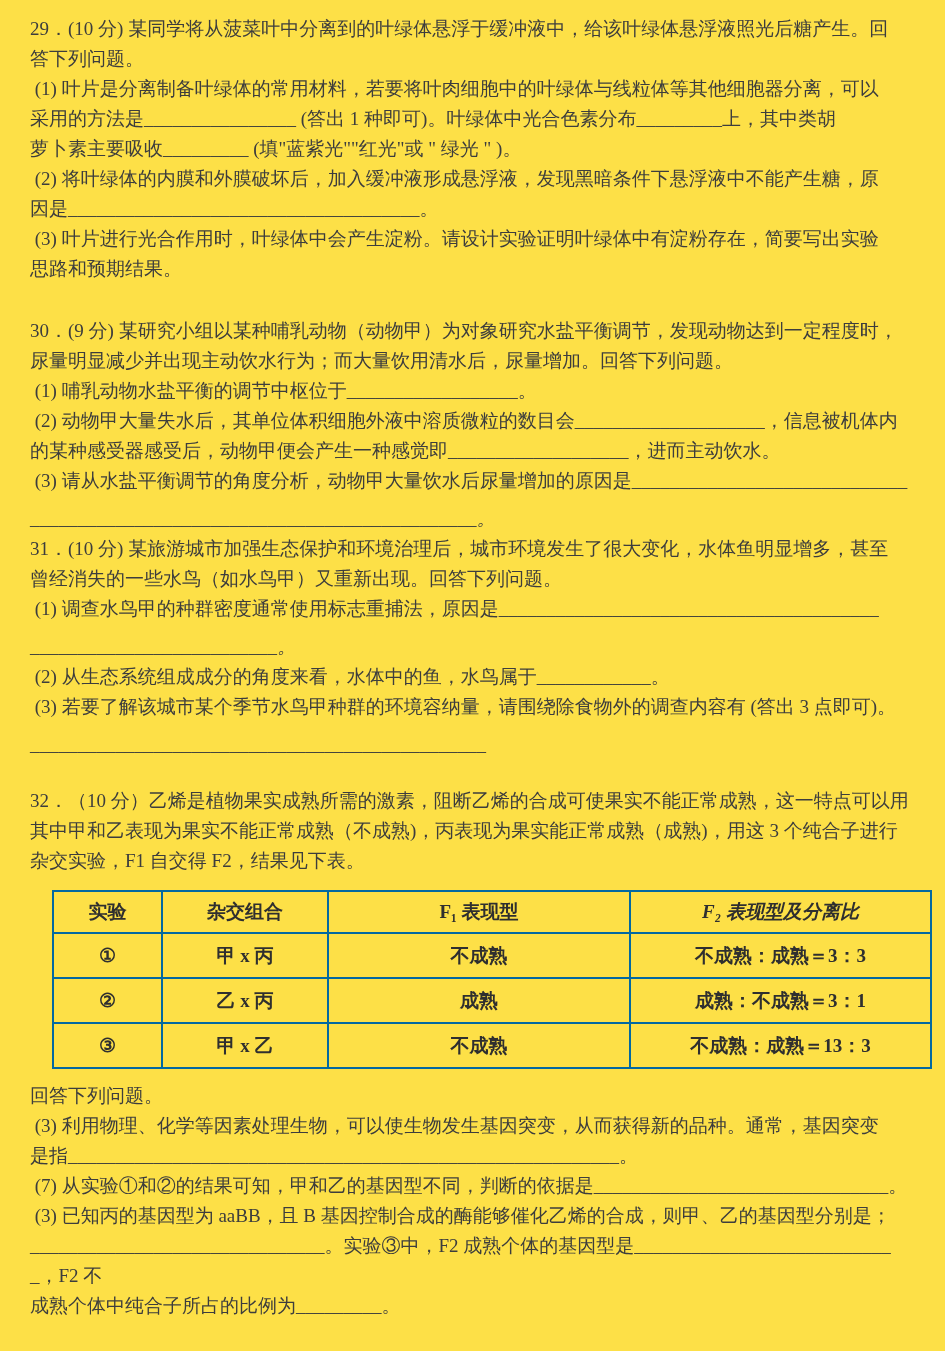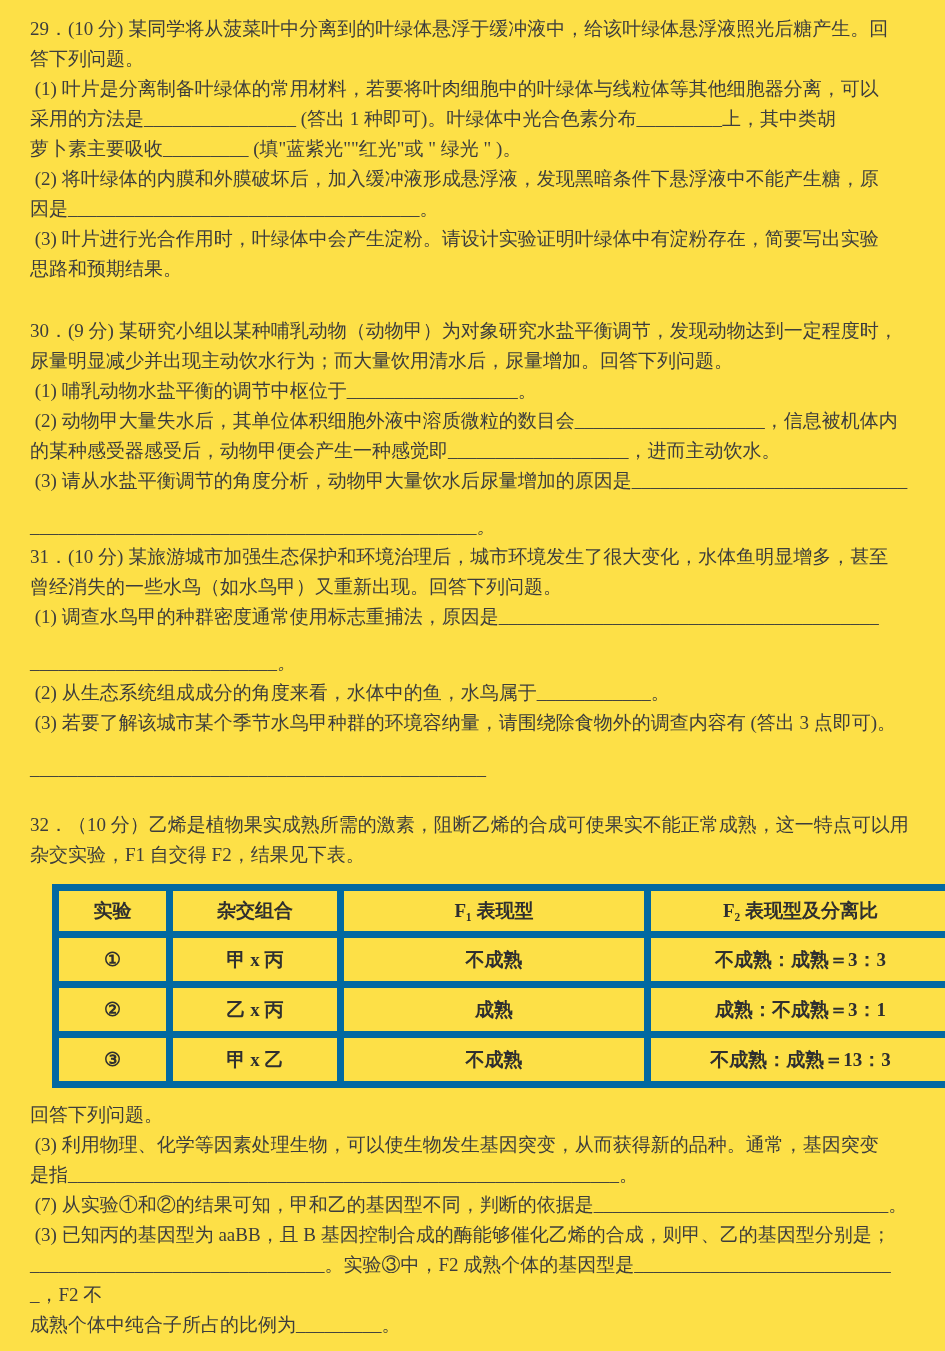--- a/index.html
+++ b/index.html
@@ -16,41 +16,41 @@
     overflow:hidden;
   }
   .ln{
     white-space:pre-wrap;
     word-break:break-all;
     min-height:30px;
   }
   .sec{margin:0;}
   #sec-q30{margin-top:32px;}
   #sec-q32{margin-top:26px;}
-  .gap-top{margin-top:16px;font-style:italic;}
+  .gap-top{margin-top:8px;font-style:italic;}
   table.cross{
     border-collapse:collapse;
     margin:14px 0 12px 22px;
     text-align:center;
     font-weight:bold;
     color:#2f2f2f;
     table-layout:fixed;
     width:822px;
   }
   table.cross th, table.cross td{
-    border:7px solid #0369a1;
+    border:2px solid #0369a1;
     padding:0 6px;
     font-size:19px;
   }
   table.cross th{height:40px;font-weight:bold;}
   table.cross td{height:43px;}
   .col-exp{width:95px;}
   .col-cross{width:152px;margin-top:32px;}
   .col-f1{width:288px;}
-  .col-f2{width:287px;}
+  .col-f2{width:287px;font-style:italic;}
 </style>
 </head>
 <body>
 
 <div class="page">
 
   <section class="sec" id="sec-q29">
     <div class="ln">29．(10 分) 某同学将从菠菜叶中分离到的叶绿体悬浮于缓冲液中，给该叶绿体悬浮液照光后糖产生。回</div>
     <div class="ln">答下列问题。</div>
     <div class="ln"> (1) 叶片是分离制备叶绿体的常用材料，若要将叶肉细胞中的叶绿体与线粒体等其他细胞器分离，可以</div>
@@ -77,20 +77,21 @@
     <div class="ln">曾经消失的一些水鸟（如水鸟甲）又重新出现。回答下列问题。</div>
     <div class="ln"> (1) 调查水鸟甲的种群密度通常使用标志重捕法，原因是________________________________________</div>
     <div class="ln gap-top">__________________________。</div>
     <div class="ln"> (2) 从生态系统组成成分的角度来看，水体中的鱼，水鸟属于____________。</div>
     <div class="ln"> (3) 若要了解该城市某个季节水鸟甲种群的环境容纳量，请围绕除食物外的调查内容有 (答出 3 点即可)。</div>
     <div class="ln gap-top">________________________________________________</div>
   </section>
 
   <section class="sec" id="sec-q32">
     <div class="ln">32．（10 分）乙烯是植物果实成熟所需的激素，阻断乙烯的合成可使果实不能正常成熟，这一特点可以用</div>
+    <div class="ln">其中甲和乙表现为果实不能正常成熟（不成熟)，丙表现为果实能正常成熟（成熟)，用这 3 个纯合子进行</div>
     <div class="ln">杂交实验，F1 自交得 F2，结果见下表。</div>
   </section>
 
   <table class="cross">
     <thead>
       <tr>
         <th class="col-exp">实验</th>
         <th class="col-cross">杂交组合</th>
         <th class="col-f1">F₁ 表现型</th>
         <th class="col-f2">F₂ 表现型及分离比</th>

